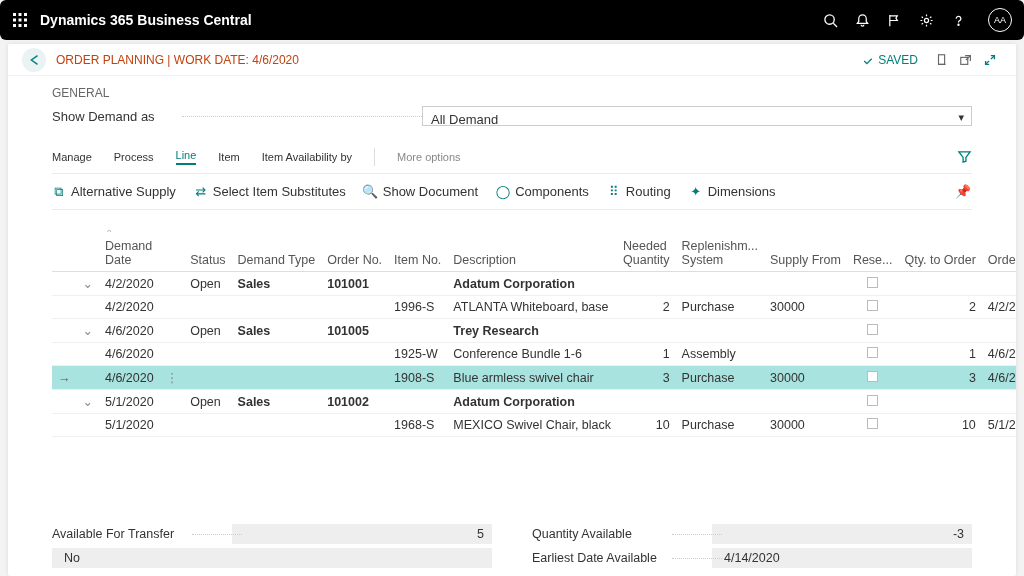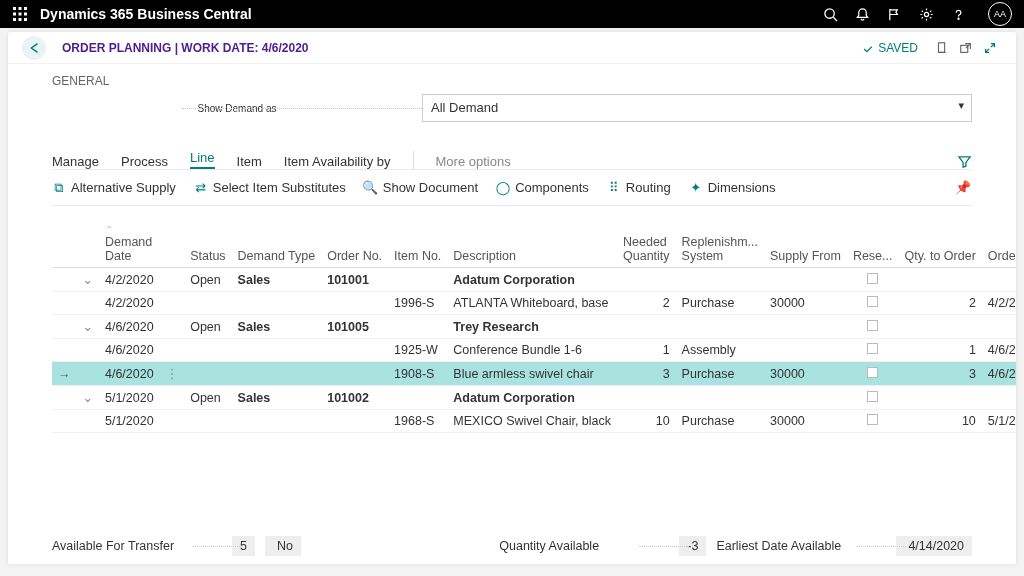--- a/index.html
+++ b/index.html
@@ -1,19 +1,19 @@
 <!DOCTYPE html>
 <html><head>
 <meta charset="utf-8">
 <style>
   * { box-sizing: border-box; margin: 0; padding: 0; }
   body { font-family: "Segoe UI", Arial, sans-serif; font-size: 13px; color: #333; background: #f3f3f3; width: 1024px; height: 576px; overflow: hidden; }
 
   
-  .topbar { height: 28px; background: #000; color: #fff; display: flex; align-items: center; padding: 0 12px; }
+  .topbar { height: 40px; background: #000; color: #fff; display: flex; align-items: center; padding: 0 12px; border-radius: 6px; }
   .topbar .apps-icon { width: 16px; height: 16px; margin-right: 12px; display:flex;align-items:center;justify-content:center; }
   .topbar .brand { font-size: 14px; font-weight: 600; }
   .topbar .spacer { flex: 1; }
   .topbar .top-btn { width: 32px; height: 32px; display:flex;align-items:center;justify-content:center; cursor:pointer; }
   .topbar .avatar { width:24px;height:24px;border:1px solid #fff;border-radius:50%;display:flex;align-items:center;justify-content:center;font-size:9px;margin-left:14px; }
 
   
   .shell { padding: 4px 8px 0 8px; height: calc(576px - 40px); }
   .card { background:#fff; height:100%; border-radius:2px; box-shadow:0 0 4px rgba(0,0,0,0.1); display:flex; flex-direction:column; position:relative; }
 
@@ -21,28 +21,28 @@
   .pgtitle { height: 32px; display:flex; align-items:center; padding: 0 14px; border-bottom:1px solid #f0f0f0; font-size:12px; color:#555; }
   .back-btn { width:24px;height:24px;margin-right:10px;display:flex;align-items:center;justify-content:center;border-radius:50%;background:#e9f3f3;cursor:pointer;color:#017e7a; }
   .saved { color:#017e7a; margin-right:12px; display:flex;align-items:flex-end;gap:4px; }
   .pgtitle .pg-icon { width:24px;height:24px;display:flex;align-items:center;justify-content:center;cursor:pointer;color:#666; }
 
   
   .content { flex:1; overflow:hidden; padding: 10px 44px 0 44px; display:flex; flex-direction:column; }
 
   .section-title { font-size:12px; color:#666; font-weight:400; margin-bottom:6px; }
   .general-row { display:flex; align-items:center; margin-bottom:14px; }
-  .general-row .label { flex:0 0 370px; font-size:10px; color:#333; position:relative;text-align:center; }
+  .general-row .label { flex:0 0 370px; font-size:13px; color:#333; position:relative; }
   .general-row .label::after { content:""; position:absolute; left:130px; right:0; top:50%; border-bottom:1px dotted #ccc; }
-  .general-row select,.select-mock { flex:1; height:28px; border:1px solid #ccc; padding:0 8px; font-size:13px; background:#fff; appearance:none; position:relative; }
+  .general-row select,.select-mock { flex:1; height:20px; border:1px solid #ccc; padding:0 8px; font-size:13px; background:#fff; appearance:none; position:relative; }
   .select-wrap { flex:1; position:relative; }
   .select-wrap::after { content:"▾"; position:absolute; right:8px; top:5px; font-size:11px; color:#333; pointer-events:none; }
 
   
-  .menubar { display:flex; align-items:flex-end; border-bottom:1px solid #eaeaea; height:34px; gap:22px; font-size:13px; color:#333; position:relative; }
+  .menubar { display:flex; align-items:center; border-bottom:1px solid #eaeaea; height:34px; gap:22px; font-size:11px; color:#333; position:relative; }
   .menubar .menu-item { cursor:pointer; }
   .menubar .menu-item.active { color:#017e7a; border-bottom:2px solid #017e7a; padding-bottom:2px; }
   .menubar .sep { width:1px; height:18px; background:#ddd; }
   .menubar .more { color:#888; }
   .menubar .right-icon { margin-left:auto; color:#017e7a; cursor:pointer; }
 
   .actionbar { display:flex; align-items:center; height:36px; gap:18px; font-size:13px; border-bottom:1px solid #eaeaea; }
   .actionbar .action { display:flex; align-items:center; gap:5px; cursor:pointer; }
   .actionbar .ic { width:14px;height:14px;display:inline-flex;align-items:center;justify-content:center;color:#017e7a;font-size:13px; }
   .actionbar .pin { margin-left:auto; color:#c08827; cursor:pointer; }
@@ -56,21 +56,21 @@
   tr.bold td.desc, tr.bold td.type, tr.bold td.ord { font-weight:600; }
   tr.selected td { background:#a9e3df; }
   td.num { text-align:right; }
   td.chev { color:#888; width:24px; text-align:center; }
   td.marker { width:18px; text-align:center; color:#555; }
   .checkbox-sq { width:11px;height:11px;border:1px solid #bbb;display:inline-block;background:#fff; }
   .dots { color:#888; cursor:pointer; }
 
   
   .infostrip { position:absolute; left:44px; right:44px; bottom:0; display:flex; gap:40px; padding:8px 0; font-size:12.5px; background:#fff; }
-  .info-col { flex:1; display:flex; gap:10px; }
+  .info-col { flex:1; display:flex; flex-direction:column; gap:4px; }
   .info-row { display:flex; align-items:center; }
   .info-row .il { flex:0 0 180px; color:#333; position:relative; }
   .info-row .il::after { content:""; position:absolute; left:140px; right:-10px; top:50%; border-bottom:1px dotted #ccc; }
   .info-row .iv { flex:1; background:#eee; padding:3px 8px; text-align:right; }
   .info-row .iv.left { text-align:left;padding-left:12px; }
 
   svg { display:block; }
 </style>
 </head>
 <body>
@@ -128,21 +128,21 @@
 
 <div class="shell">
   <div class="card">
 
     <div class="pgtitle">
       <div class="back-btn">
         <svg width="14" height="14" viewBox="0 0 16 16" fill="none" stroke="#017e7a" stroke-width="1.6">
             <path d="M12 3 5 8l7 5"></path>
           </svg>
       </div>
-      <div style="font-weight:700;color:#4c1d95;margin-left:6px;">ORDER PLANNING | WORK DATE: 4/6/2020</div>
+      <div style="font-weight:400;color:#c2410c;">ORDER PLANNING | WORK DATE: 4/6/2020</div>
       <div class="spacer" style="flex:1"></div>
       <div class="saved">
         <svg width="12" height="12" viewBox="0 0 16 16" fill="none" stroke="#017e7a" stroke-width="1.8">
             <path d="M3 8l3.5 3.5L13 5"></path>
           </svg>
         <span>SAVED</span>
       </div>
       <div class="pg-icon">
           <svg width="14" height="14" viewBox="0 0 16 16" fill="none" stroke="#666" stroke-width="1.3">
             <rect x="4" y="2" width="7" height="11"></rect>

